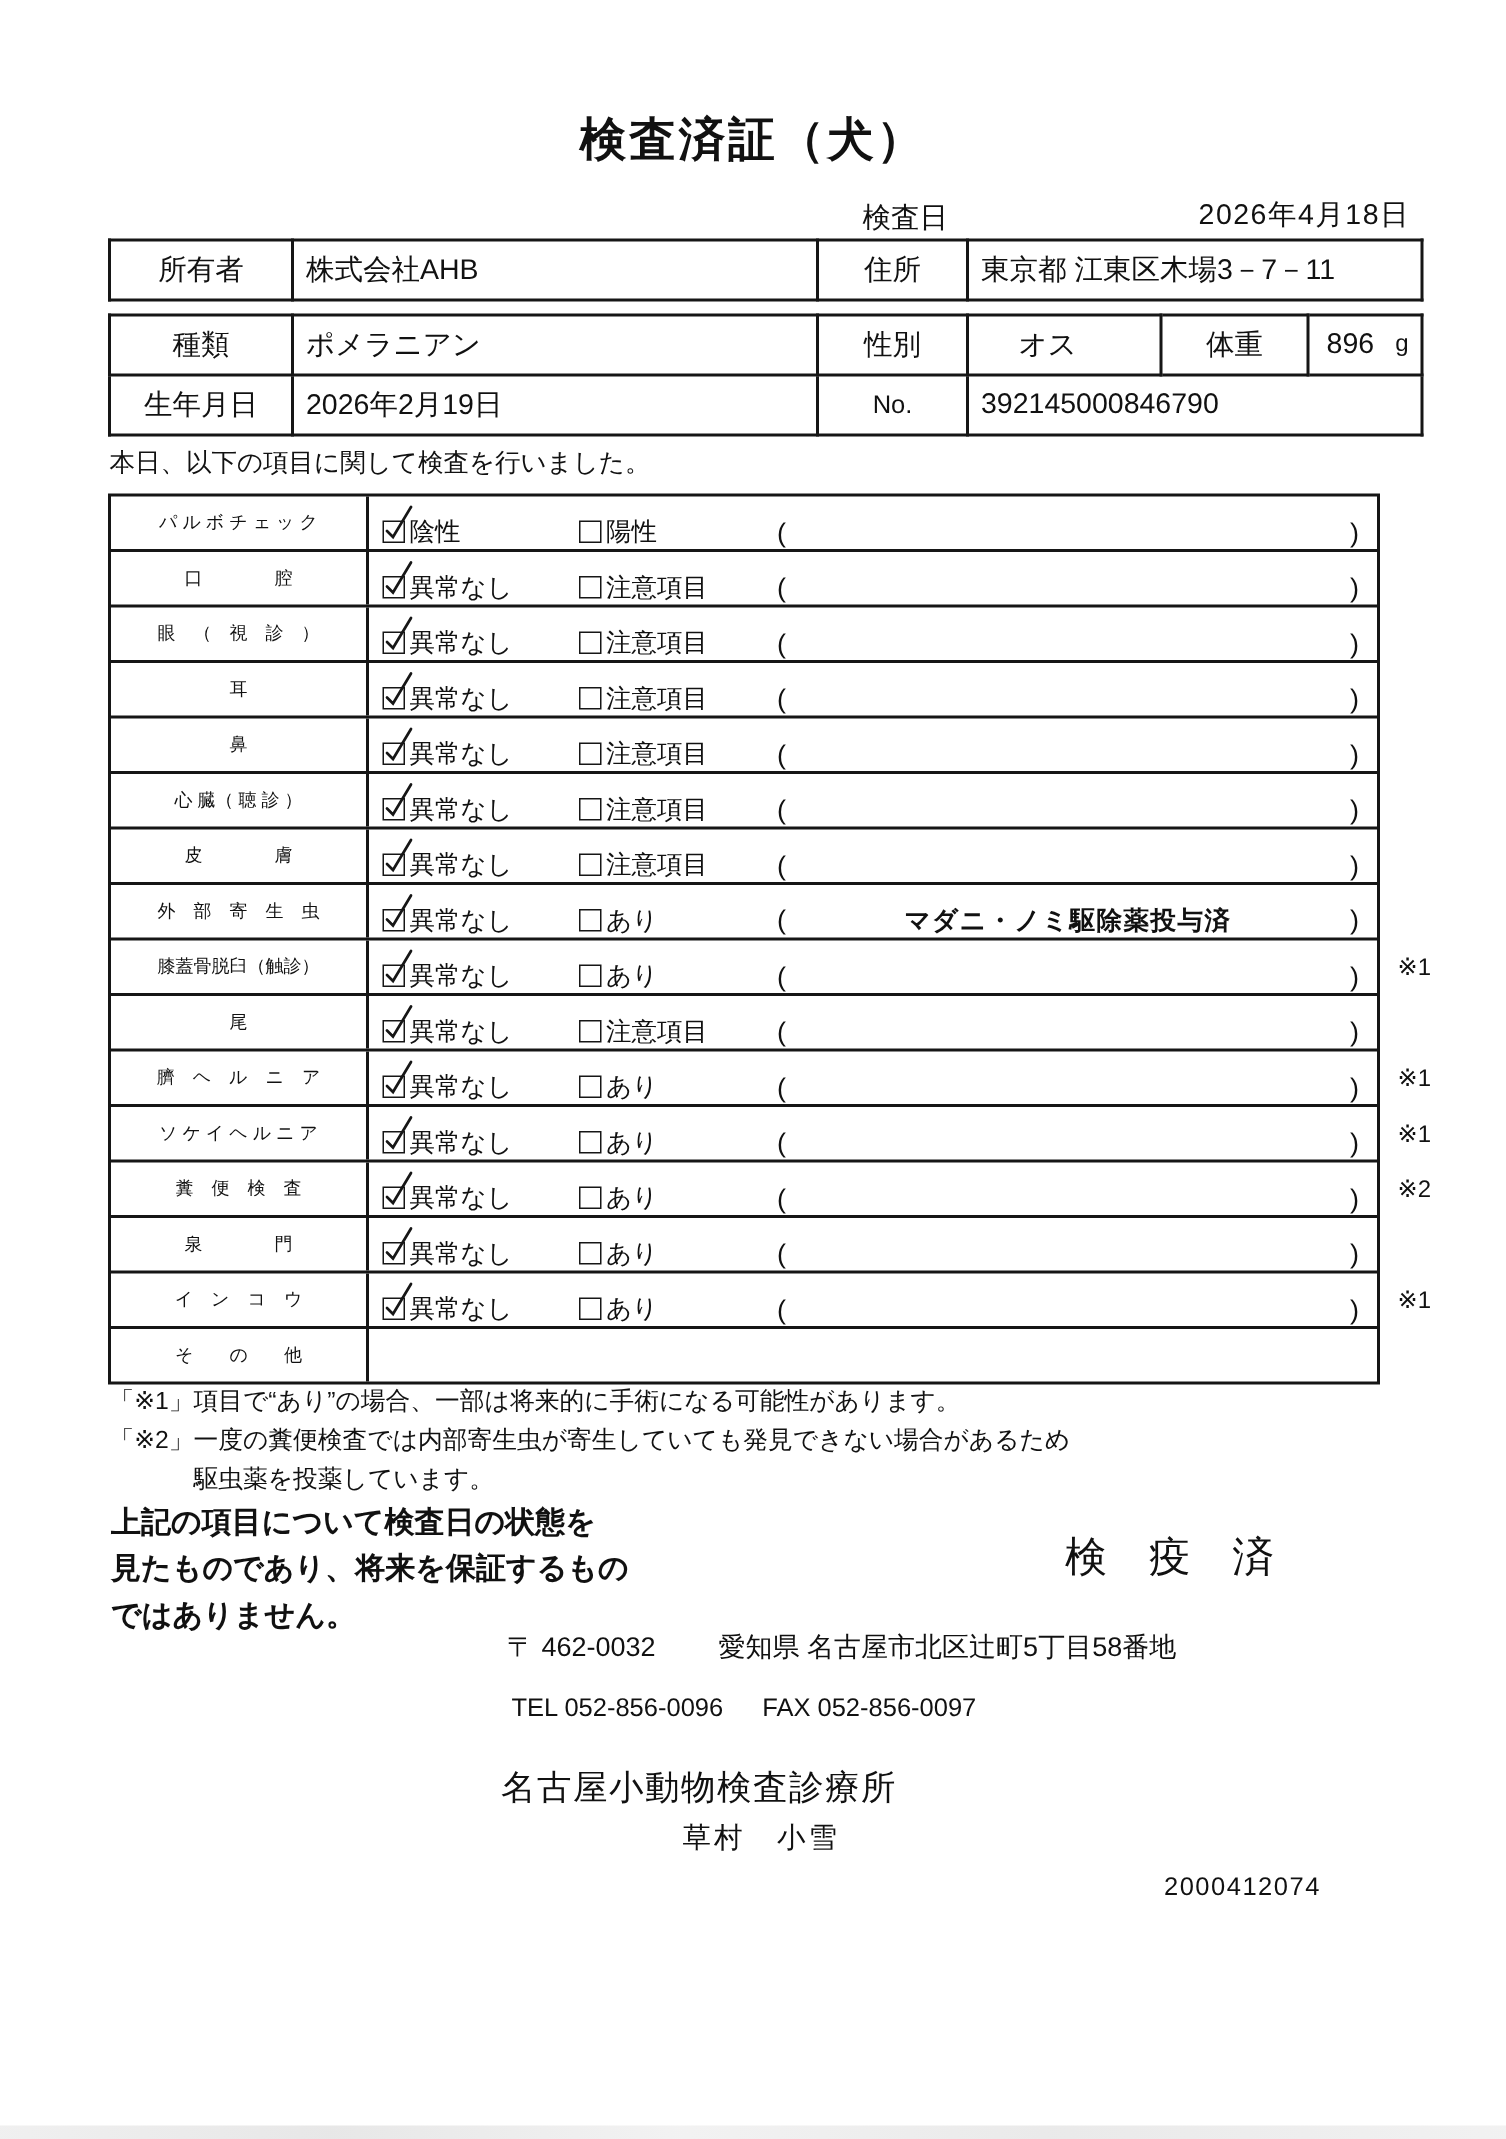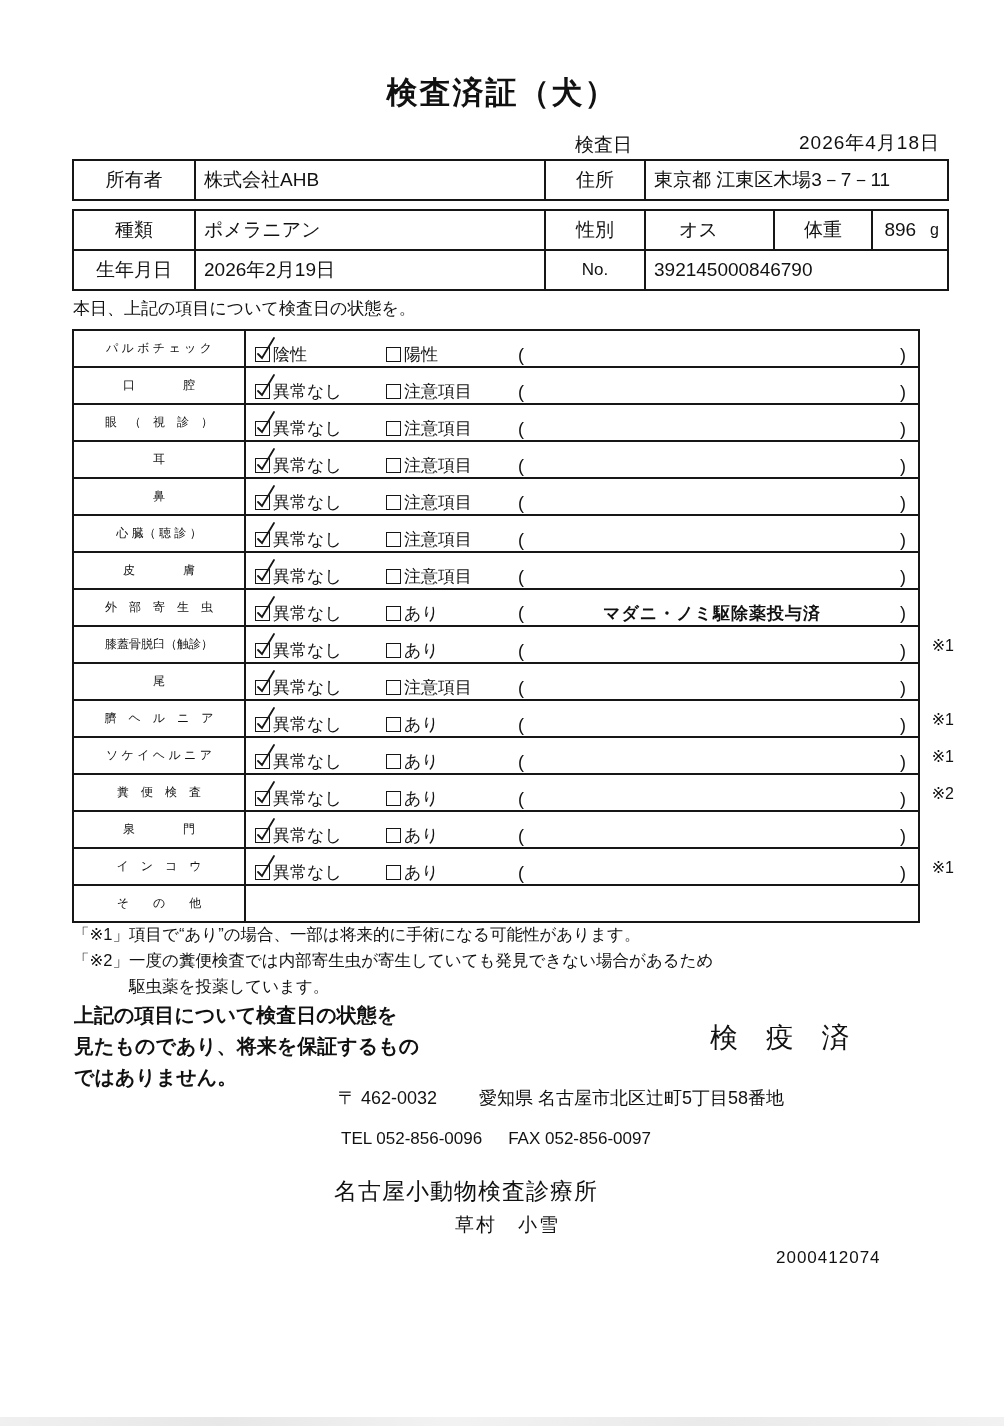--- a/index.html
+++ b/index.html
@@ -144,21 +144,21 @@
     </tr>
     <tr>
       <td class="lab">生年月日</td>
       <td class="val">2026年2月19日</td>
       <td class="lab" style="font-size:17px;">No.</td>
       <td class="val" colspan="3">392145000846790</td>
     </tr>
   </tbody>
     </table>
 
-  <div class="abs intro">本日、上記の項目について検査日の状態を。</div>
+  <div class="abs intro">本日、以下の項目に関して検査を行いました。</div>
 
   <div class="abs chk" id="chk-table">
     <div class="chk-row">
       <div class="chk-label">
           <span class="lbl-txt">パ ル ボ チ ェ ッ ク</span>
         </div>
       <div class="chk-opts">
         <span class="opt opt1">
           <span class="cb cb1">
               <svg class="tick" width="24" height="26" viewBox="0 0 24 26">

